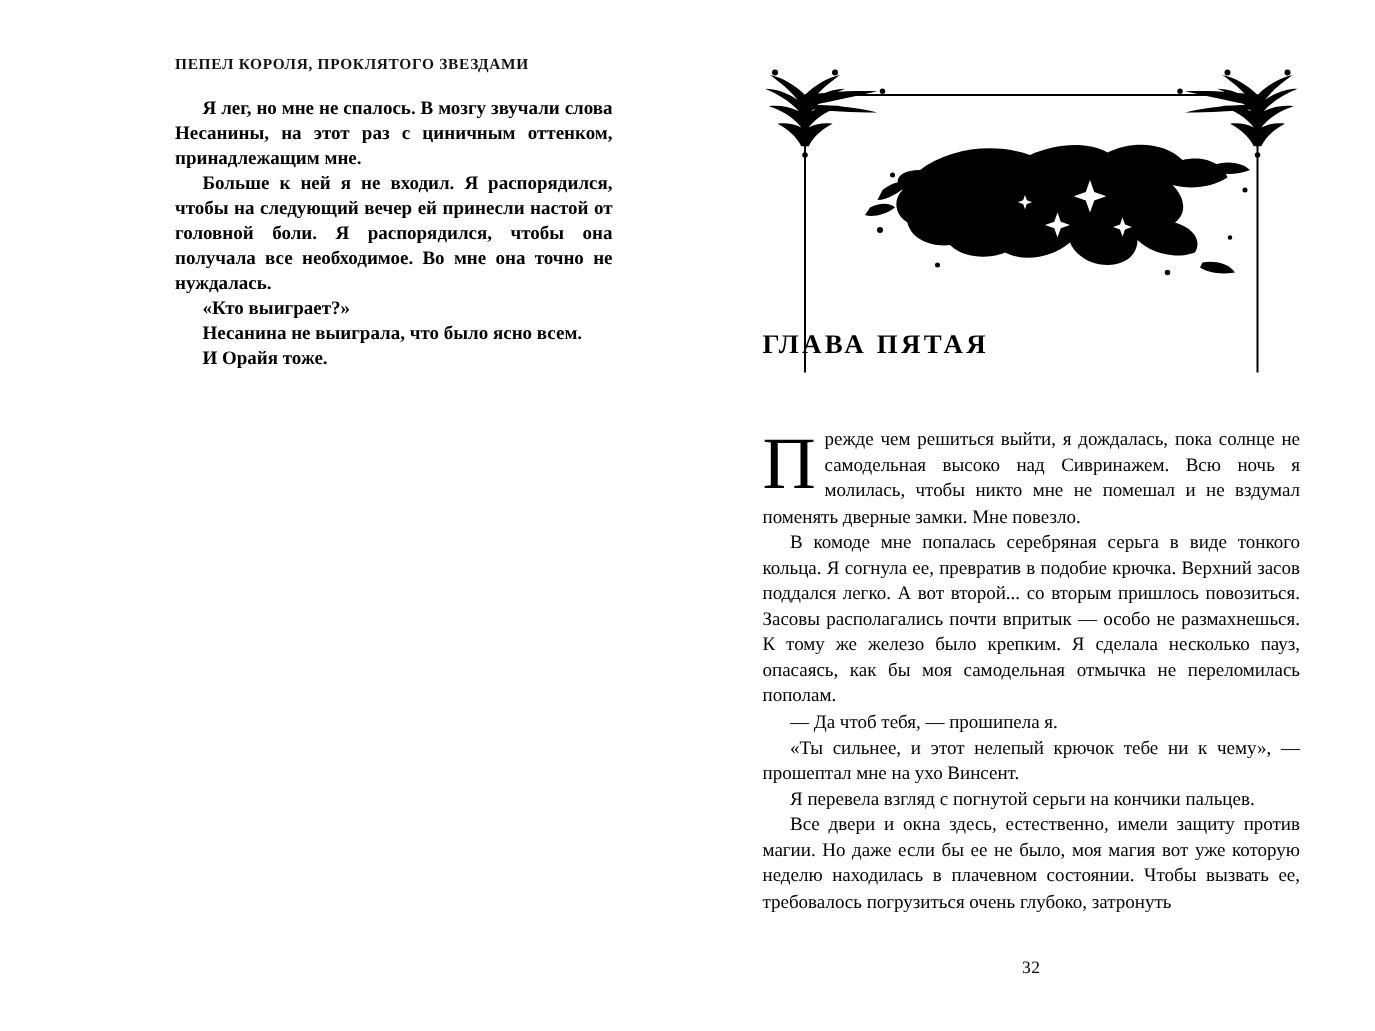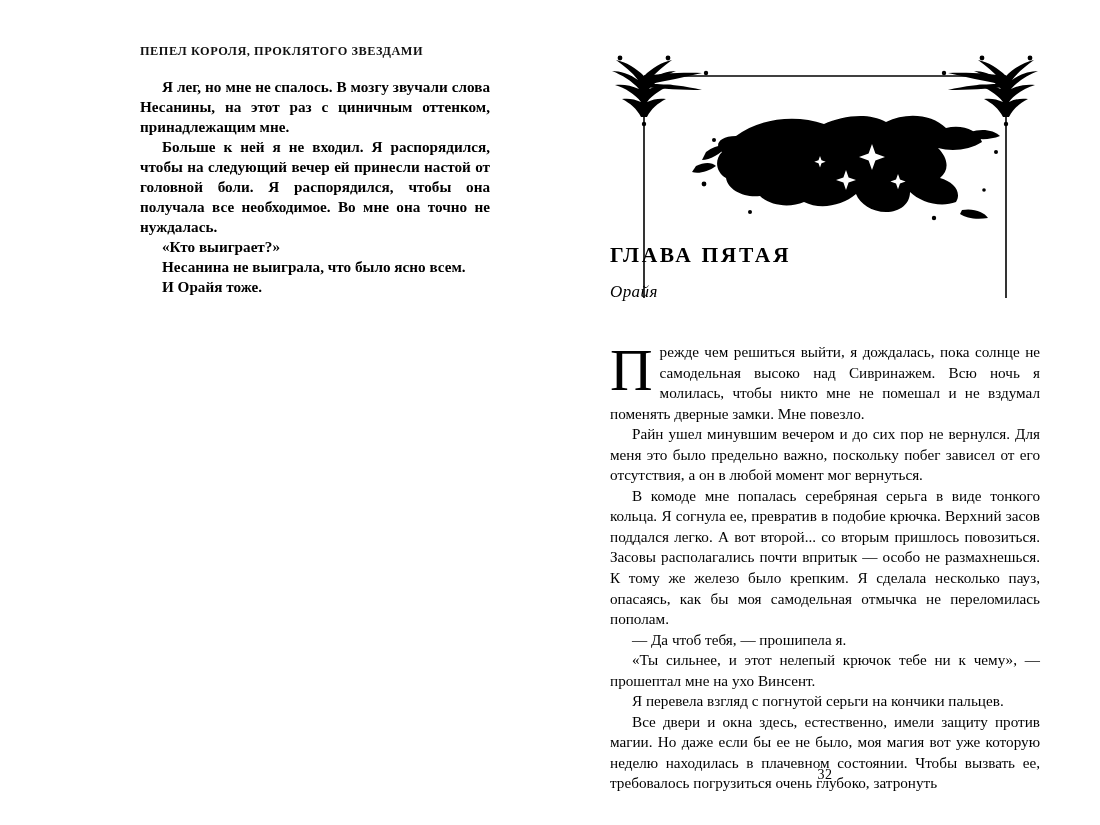--- a/index.html
+++ b/index.html
@@ -189,27 +189,25 @@
             <path d="M262 104 l3.4 9.6 9.6 3.4 -9.6 3.4 -3.4 9.6 -3.4 -9.6 -9.6 -3.4 9.6 -3.4 Z"></path>
             <path d="M236 130 l2.6 7.4 7.4 2.6 -7.4 2.6 -2.6 7.4 -2.6 -7.4 -7.4 -2.6 7.4 -2.6 Z"></path>
             <path d="M288 134 l2 5.6 5.6 2 -5.6 2 -2 5.6 -2 -5.6 -5.6 -2 5.6 -2 Z"></path>
             <path d="M210 116 l1.5 4.2 4.2 1.5 -4.2 1.5 -1.5 4.2 -1.5 -4.2 -4.2 -1.5 4.2 -1.5 Z"></path>
           </g>
         </g>
       </svg>
 
       <div class="chapter-titles">
         <h1 class="chapter-title">Глава пятая</h1>
-        <div class="chapter-subtitle">Орайя</div>
       </div>
     </div>
 
     <div class="right-body">
       <p class="dropcap-para"><span class="dropcap">П</span><span>режде чем решиться выйти, я дождалась, пока солнце не самодельная высоко над Сивринажем. Всю ночь я молилась, чтобы никто мне не помешал и не вздумал поменять дверные замки. Мне повезло.</span></p>
-      <p>Райн ушел минувшим вечером и до сих пор не вернулся. Для меня это было предельно важно, поскольку побег зависел от его отсутствия, а он в любой момент мог вернуться.</p>
       <p>В комоде мне попалась серебряная серьга в виде тонкого кольца. Я согнула ее, превратив в подобие крючка. Верхний засов поддался легко. А вот второй... со вторым пришлось повозиться. Засовы располагались почти впритык — особо не размахнешься. К тому же железо было крепким. Я сделала несколько пауз, опасаясь, как бы моя самодельная отмычка не переломилась пополам.</p>
       <p>— Да чтоб тебя, — прошипела я.</p>
       <p>«Ты сильнее, и этот нелепый крючок тебе ни к чему», — прошептал мне на ухо Винсент.</p>
       <p>Я перевела взгляд с погнутой серьги на кончики пальцев.</p>
       <p>Все двери и окна здесь, естественно, имели защиту против магии. Но даже если бы ее не было, моя магия вот уже которую неделю находилась в плачевном состоянии. Чтобы вызвать ее, требовалось погрузиться очень глубоко, затронуть</p>
     </div>
 
     <div class="folio">32</div>
   </div>
 

